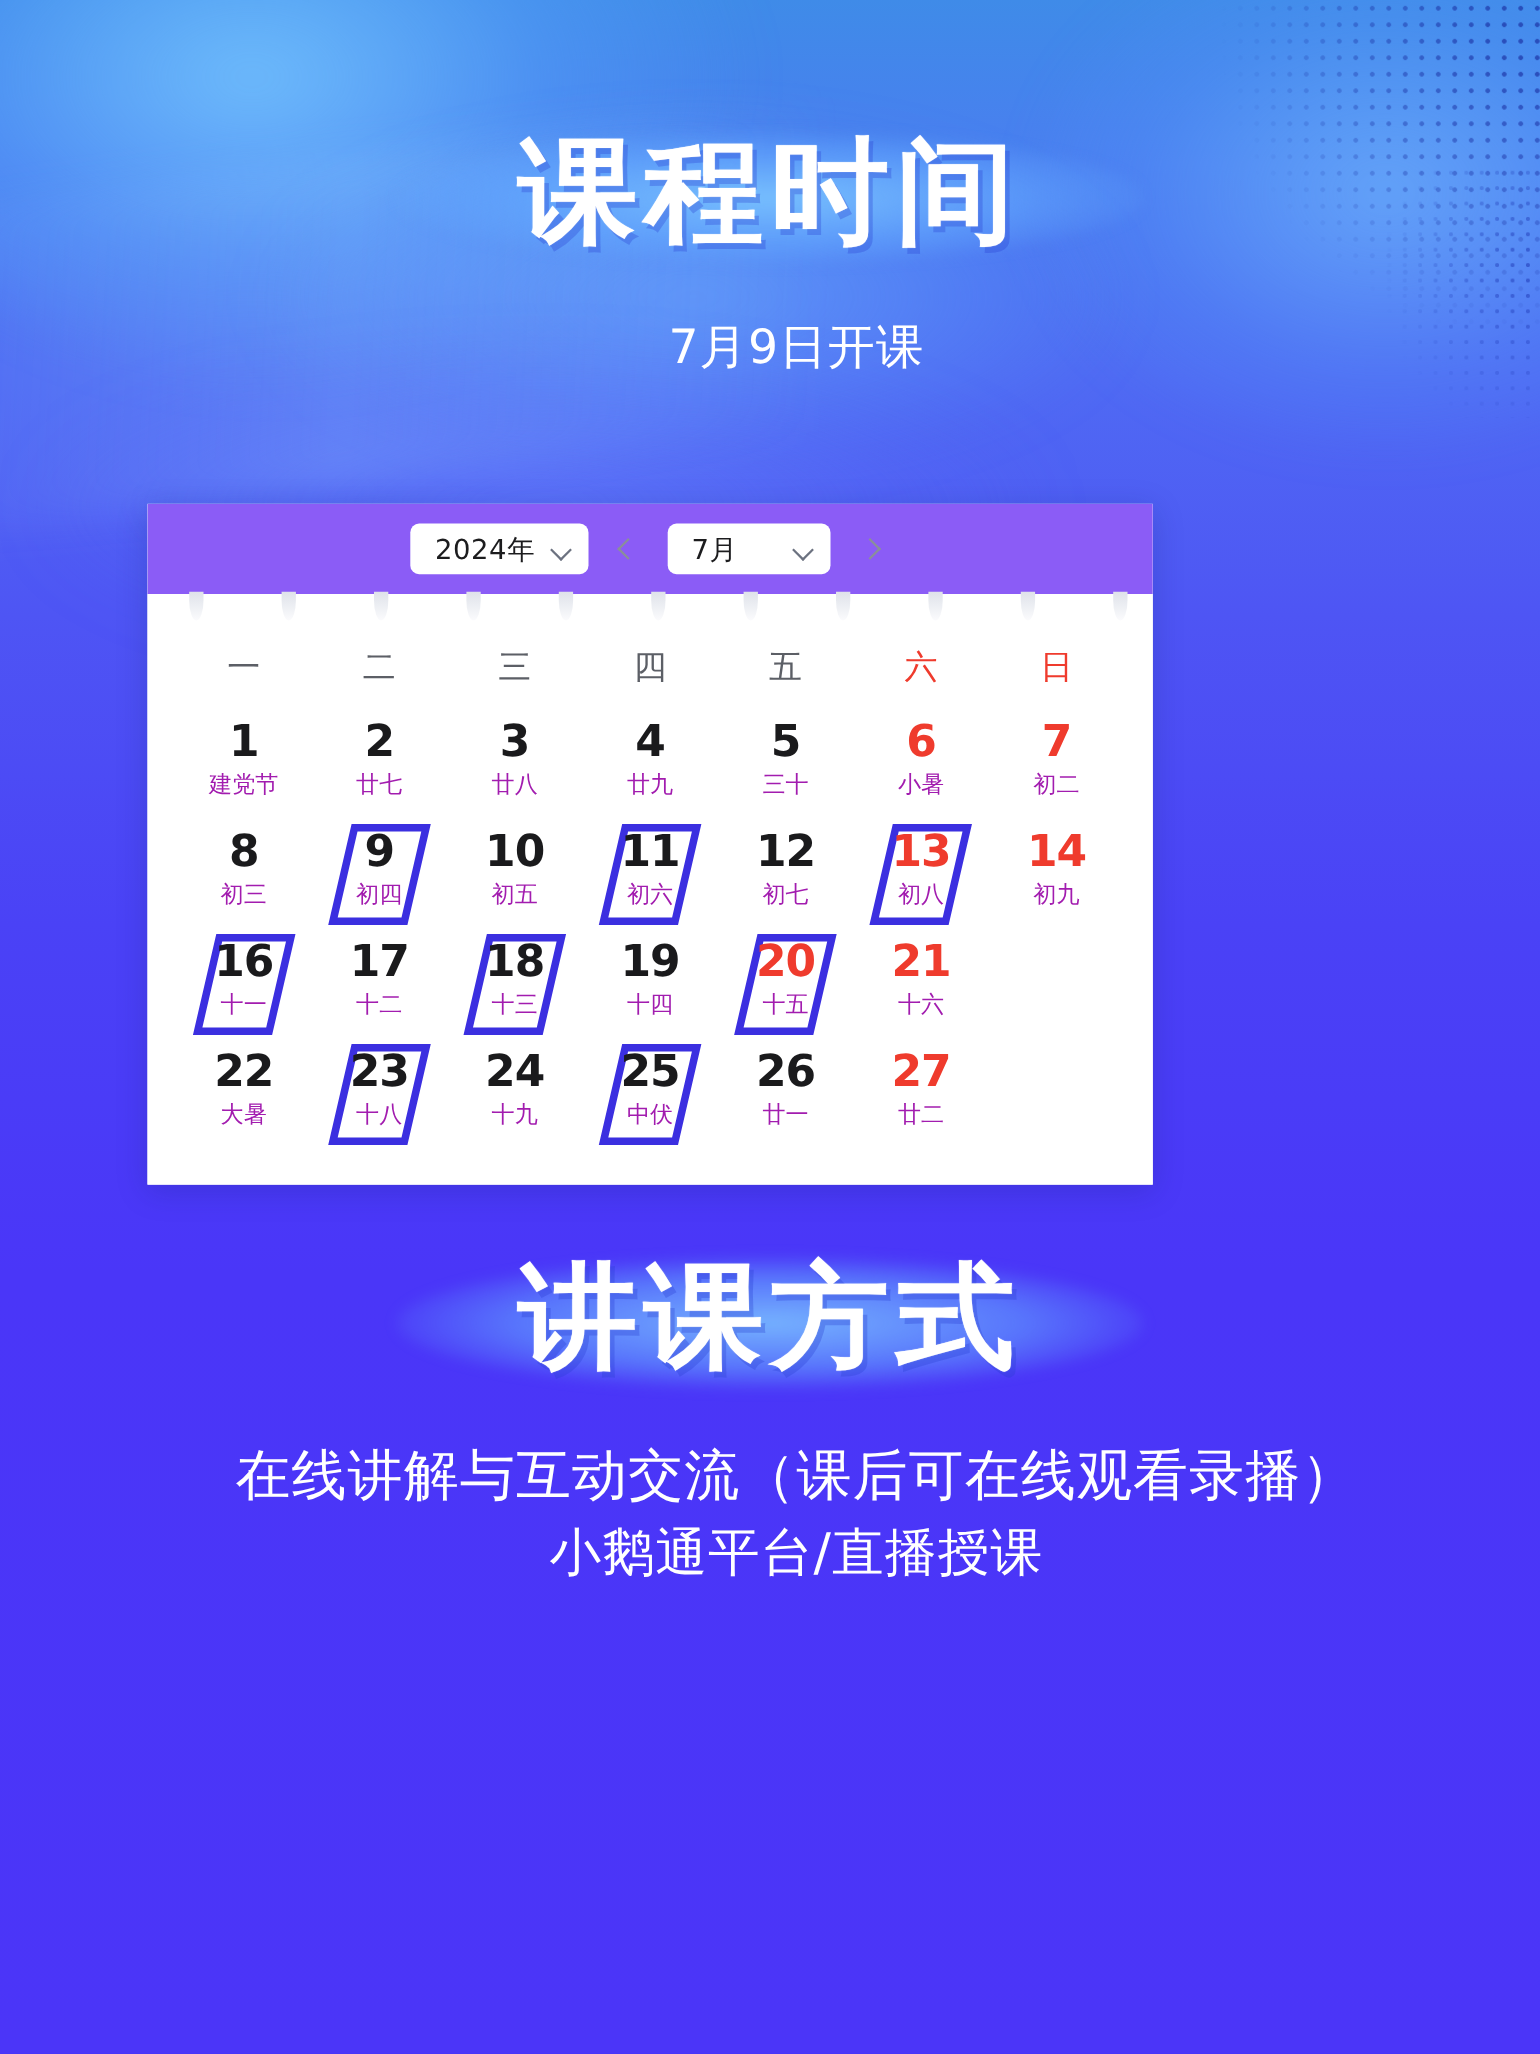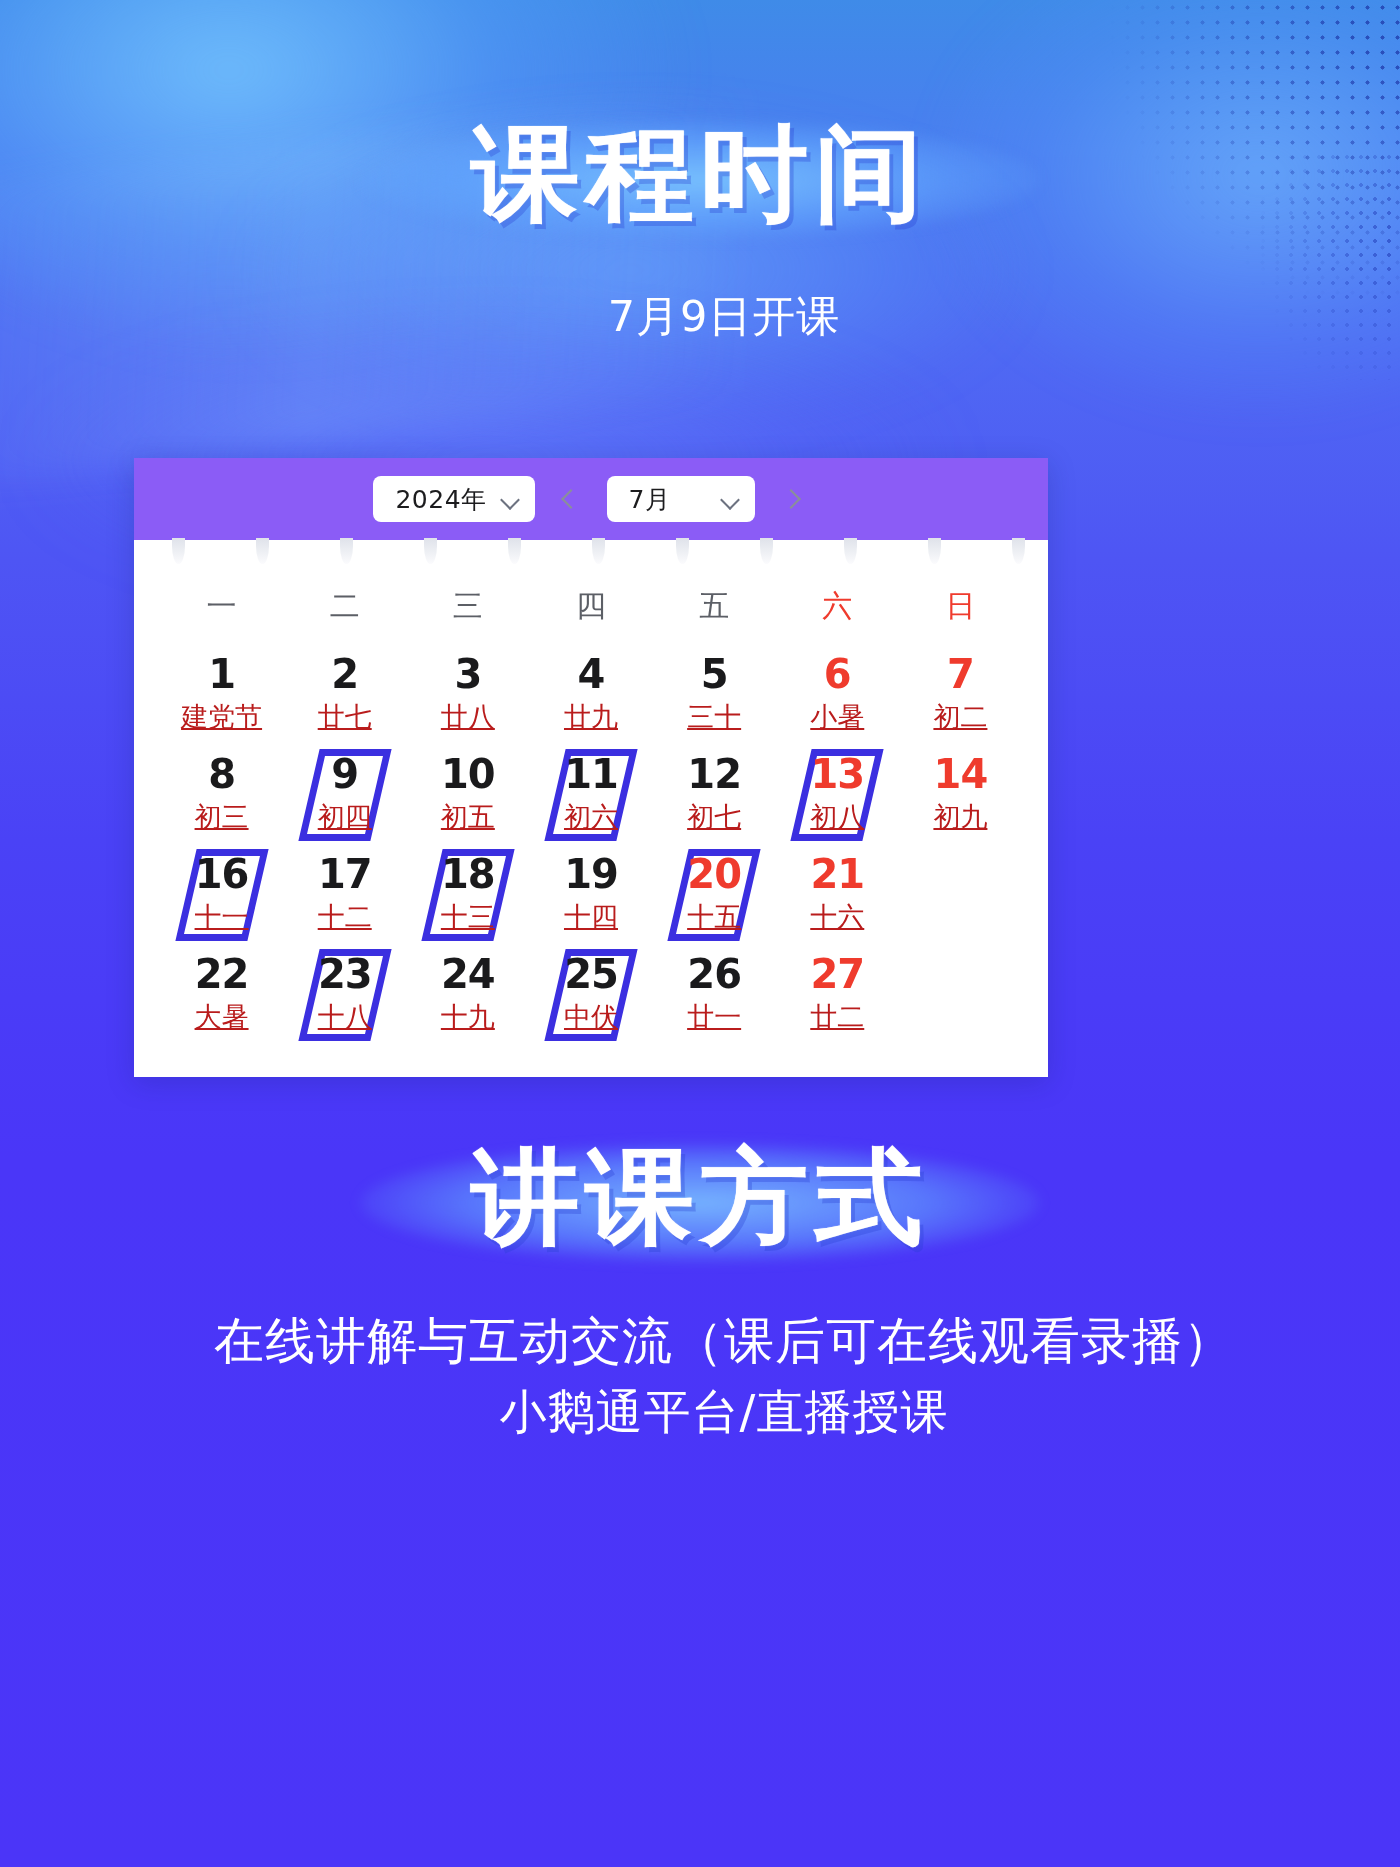--- a/index.html
+++ b/index.html
@@ -248,26 +248,25 @@
     font-weight: 700;
     color: #1a1a1c;
     line-height: 1.05;
     font-family: "DejaVu Sans", "Liberation Sans", sans-serif;
     letter-spacing: -1px;
     position: relative;
     z-index: 2;
   }
   .cal-cell .lunar {
     margin-top: 4px;
-    font-size: 27px;
-    color: #b91c1c;
+    font-size: 21px;
+    color: #a21caf;
     font-family: "DejaVu Sans", "Liberation Sans", sans-serif;
     position: relative;
     z-index: 2;
-    text-decoration: underline;
   }
   .cal-cell.weekend .dnum { color: #ef3b2d; }
   .cal-cell .mark {
     position: absolute;
     left: 50%;
     top: -4px;
     transform: translateX(-50%) skewX(-13deg);
     width: 72px;
     height: 92px;
     border: 7px solid #3b2fe0;

